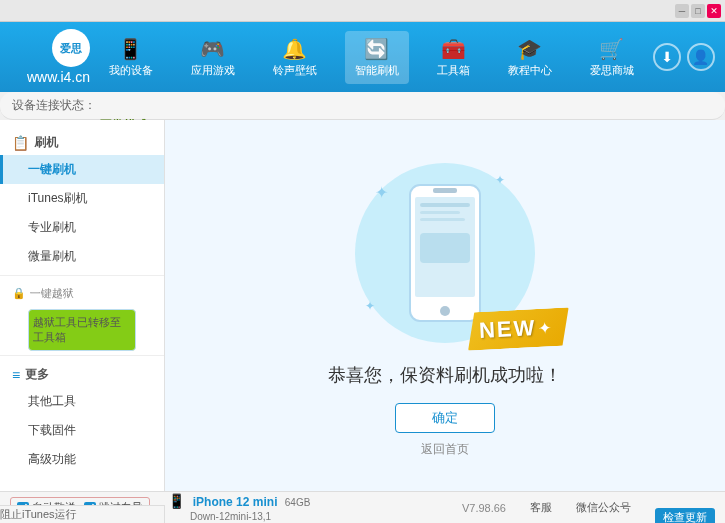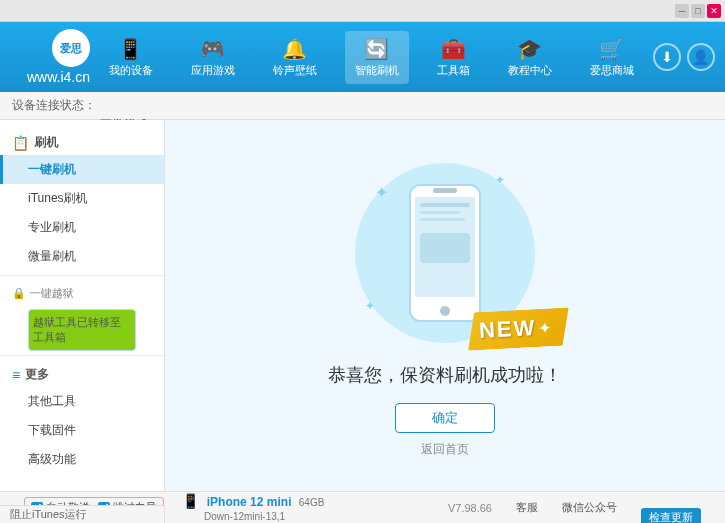--- a/index.html
+++ b/index.html
@@ -66,21 +66,21 @@
       cursor: pointer; font-size: 14px;
     }
 
     
     .status-bar {
       height: 28px;
       background: #f5f5f5;
       border-bottom: 1px solid #ddd;
       display: flex; align-items: center;
       padding: 0 12px;
-      font-size: 12px; color: #555;
+      font-size: 12px; color: #555; border-radius: 13px;
     }
     .status-bar .status-label { color: #666; }
     .status-bar .status-value { color: #4d7c0f; font-weight: bold; margin-left: 4px; margin-top: 40px; }
 
     
     .main {
       display: flex;
       height: calc(523px - 22px - 70px - 28px - 32px);
     }
 
@@ -178,21 +178,21 @@
     .return-link {
       margin-top: 8px; color: #888; font-size: 12px; cursor: pointer;
     }
 
     
     .bottom-bar {
       height: 32px;
       background: #f5f5f5;
       border-top: 1px solid #ddd;
       display: flex; align-items: center;
-      padding: 0 24px;
+      padding: 0 10px;
     }
     .bottom-left {
       display: flex; align-items: center; gap: 8px; flex: 1;
     }
     .checkbox-item {
       display: flex; align-items: center; gap: 3px;
       font-size: 11px; color: #444;
     }
     .checkbox-item input[type=checkbox] { width: 12px; height: 12px; accent-color: #1890d0; }
     .device-info { margin-left: 10px; }
@@ -381,15 +381,15 @@
     <span class="bottom-version">V7.98.66</span>
     <span class="bottom-link">客服</span>
     <span class="bottom-link">微信公众号</span>
     <button class="update-btn">检查更新</button>
   </div>
 
   <div style="position:absolute;left:10px;bottom:2px;">
   </div>
 </div>
 
-<div style="position:fixed;bottom:0;left:0;width:165px;height:18px;background:#f5f5f5;border-top:1px solid #ddd;border-right:1px solid #ddd;display:flex;align-items:center;padding-left:10px;">
+<div style="position:fixed;bottom:0;left:0;width:165px;height:18px;background:#f5f5f5;border-top:1px solid #ddd;border-right:1px solid #ddd;display:flex;align-items:center;">
   <span class="stop-itunes">阻止iTunes运行</span>
 </div>
 
 </body></html>

